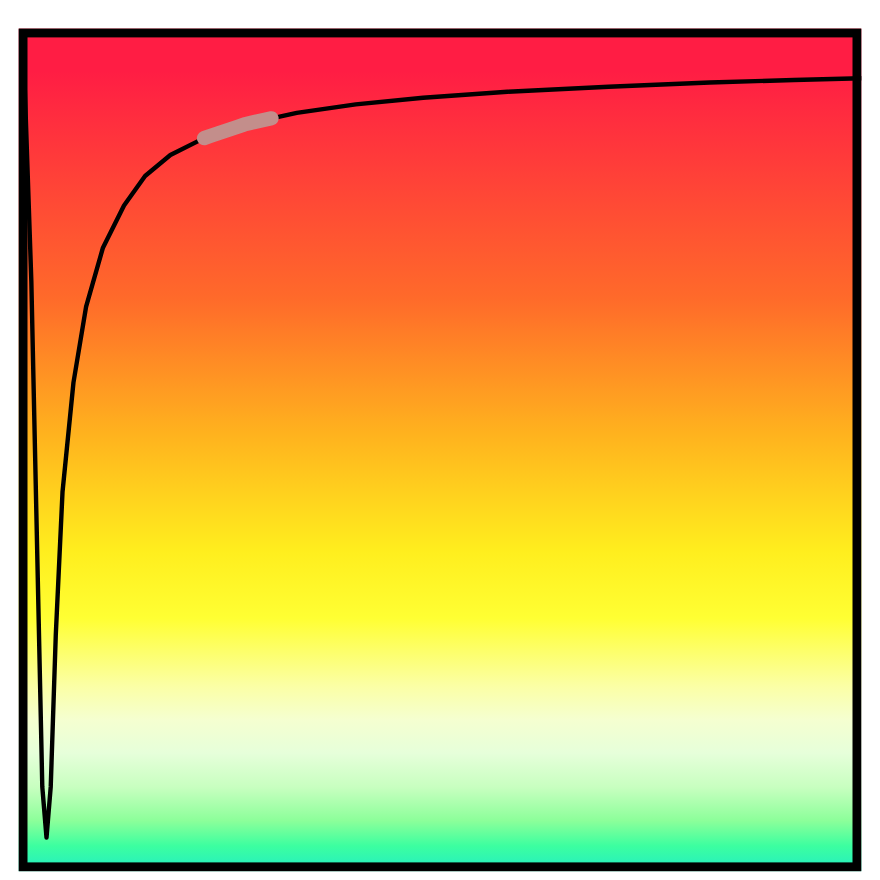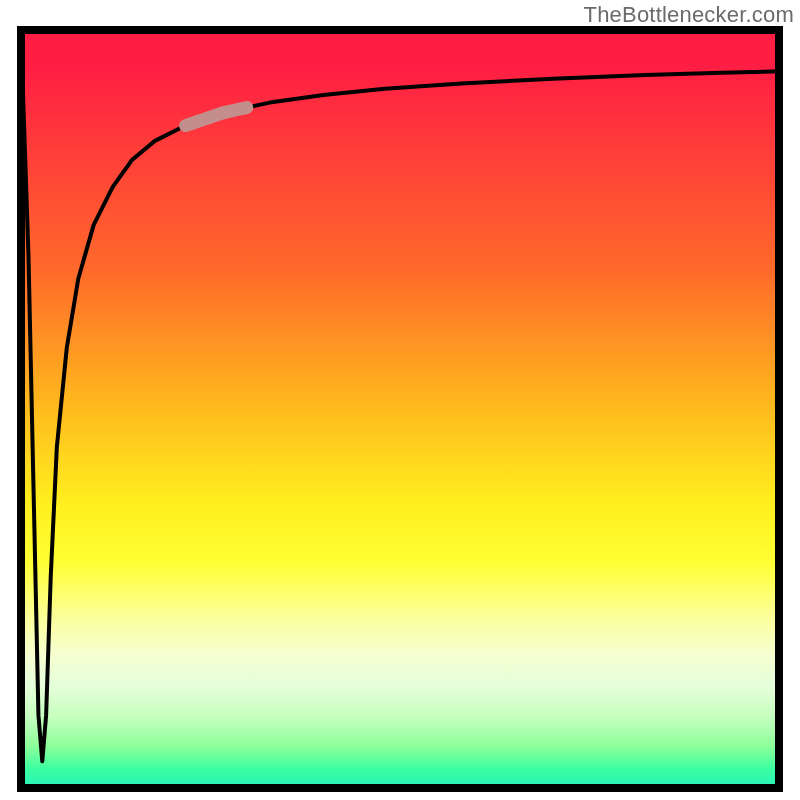--- a/index.html
+++ b/index.html
@@ -67,21 +67,20 @@
     top: 26px;
     width: 766px;
     height: 766px;
     pointer-events: none;
   }
 </style>
 </head>
 <body>
 
 <div class="wrap">
-  <div class="attribution">TheBottlenecker.com</div>
 
   <div class="plot-area"></div>
 
   <svg class="curve" viewBox="0 0 766 766" preserveAspectRatio="none">
     <path id="curve-path" fill="none" stroke="#000" stroke-width="4" stroke-linejoin="round" stroke-linecap="round" d="M3.83 3.83 L11.49 229.80 L21.45 689.40 L25.28 735.36 L29.11 689.40 L33.70 551.52 L39.83 421.30 L49.79 321.72 L61.28 252.78 L76.60 199.16 L95.75 160.86 L114.90 134.05 L137.88 114.90 L168.52 99.58 L206.82 86.56 L252.78 76.60 L306.40 68.94 L367.68 62.81 L444.28 57.45 L536.20 52.85 L628.12 49.02 L704.72 46.73 L766.00 45.19"></path>
     <path id="curve-highlight" fill="none" stroke="#c38e8b" stroke-width="13" stroke-linecap="round" d="M168.52 99.58 L174.65 97.50 L180.78 95.41 L186.90 93.33 L193.03 91.25 L199.16 89.16 L205.29 87.08 L211.42 85.56 L217.54 84.23 L223.67 82.91 L229.80 81.58"></path>
   </svg>
 
   <div class="frame"></div>
 </div>

